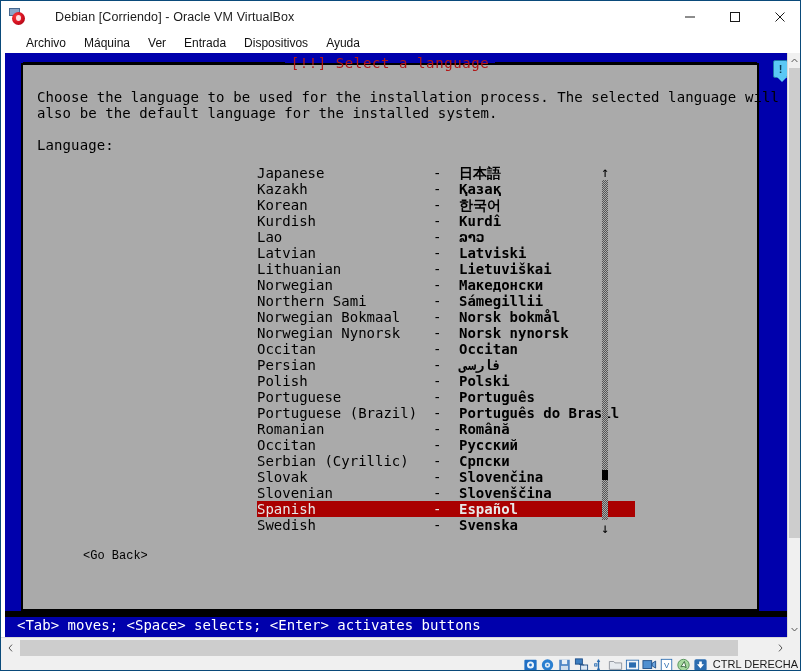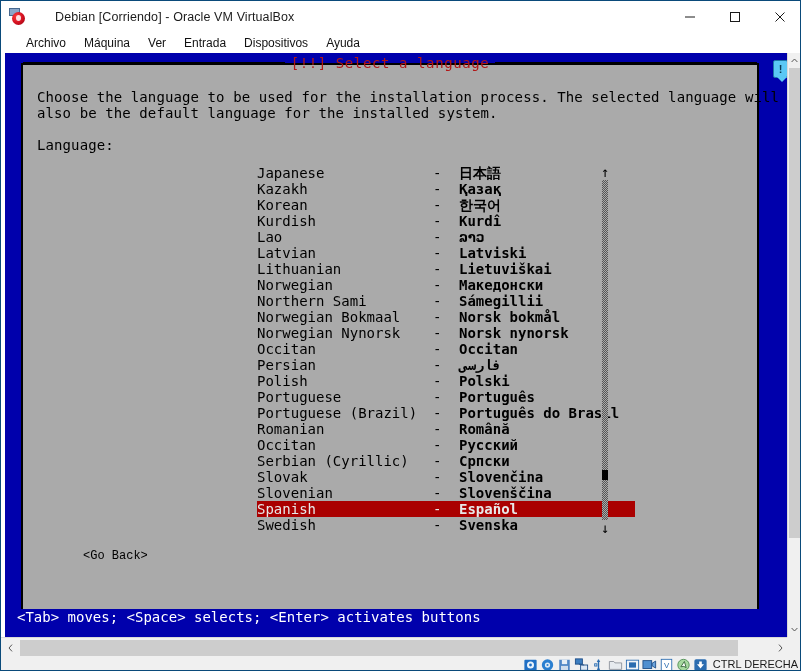--- a/index.html
+++ b/index.html
@@ -225,21 +225,21 @@
     color: #000000;
     white-space: pre;
   }
 
   
   .help-line {
     position: absolute;
     left: 0;
     bottom: 0;
     width: 788px;
-    height: 28px;
+    height: 20px;
     background: #0000ac;
     overflow: hidden;
   }
   .help-line span {
     display: block;
     position: absolute;
     left: 12px;
     top: 0px;
     font-family: "DejaVu Sans Mono", "Liberation Mono", monospace;
     font-size: 14px;

